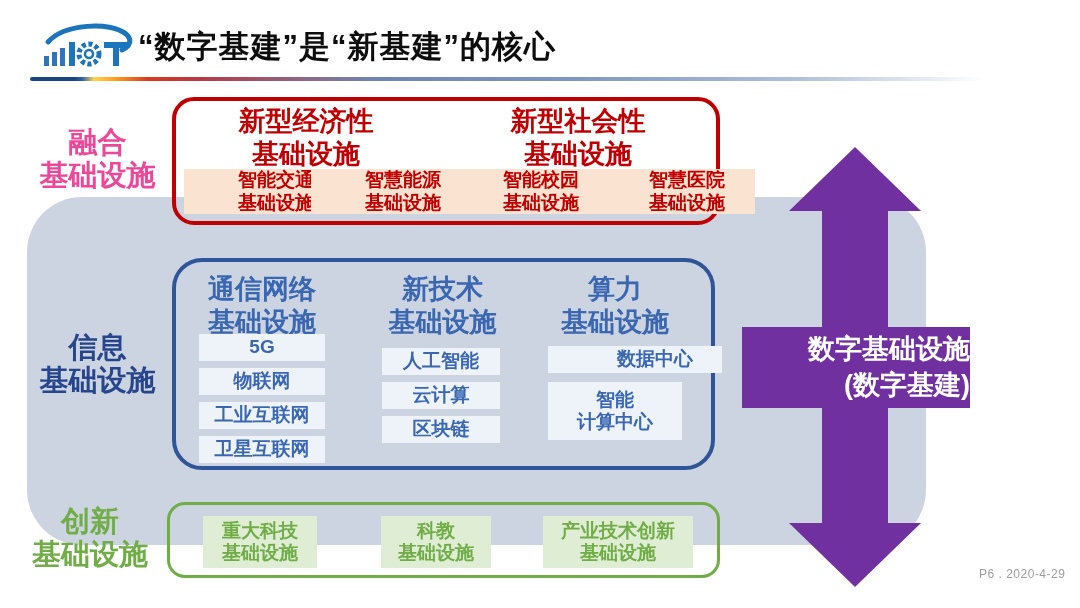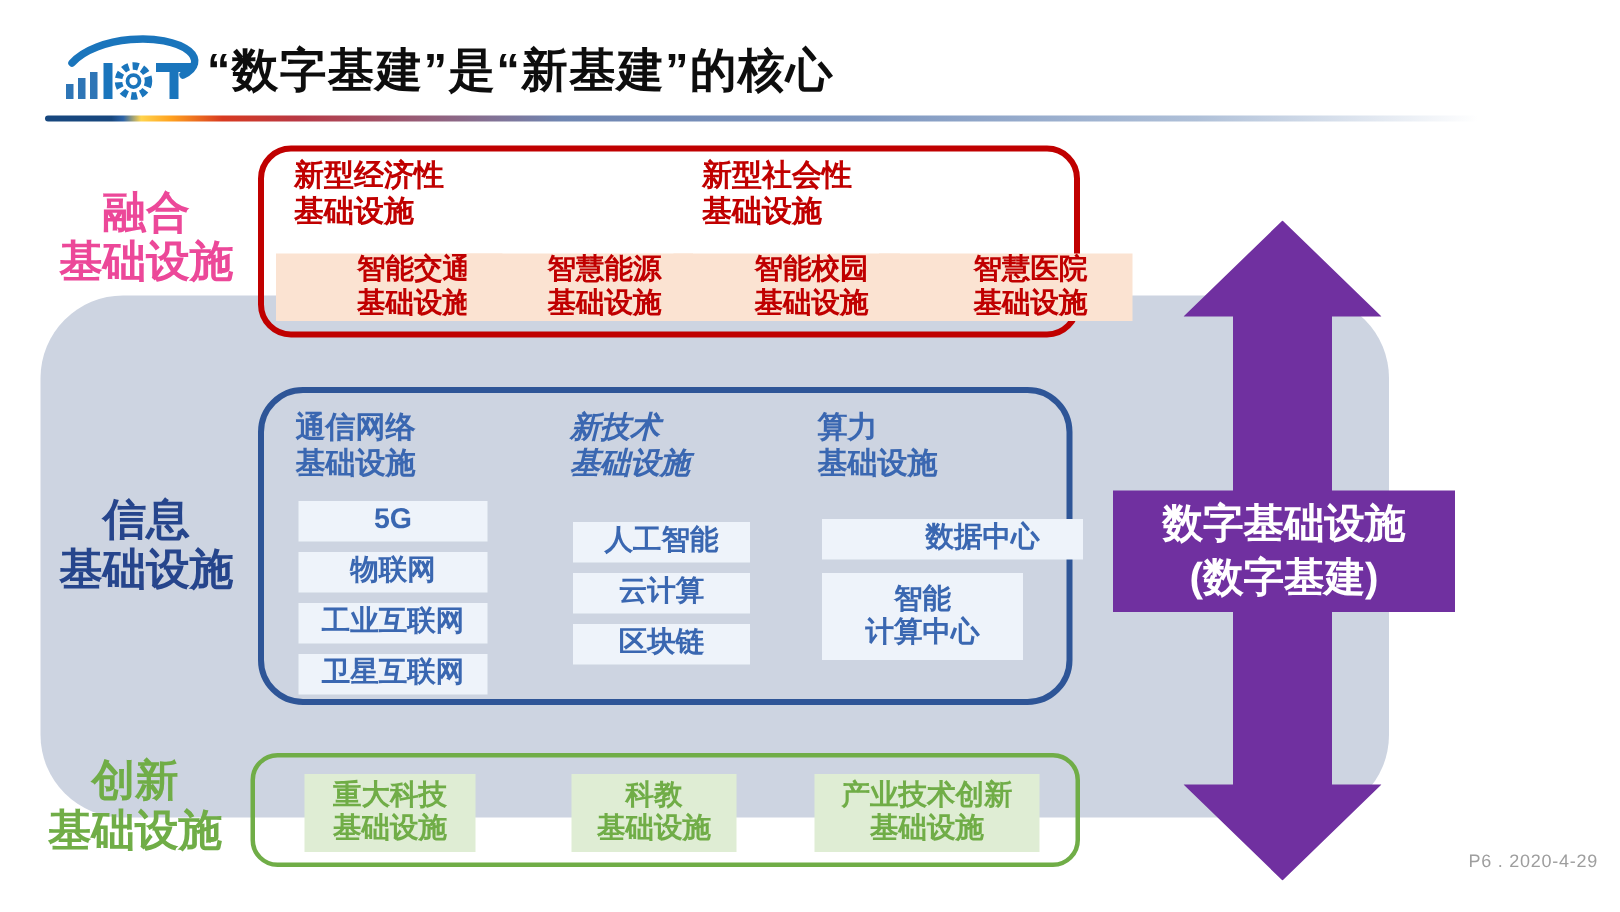--- a/index.html
+++ b/index.html
@@ -22,35 +22,35 @@
     background:#CDD4E1;z-index:1;
   }
   .sidelabel{
     z-index:2;font-weight:bold;text-align:center;line-height:1.14;font-size:29px;
   }
   .groupbox{z-index:2;box-sizing:border-box;background:transparent;}
   .redbox{left:172px;top:97px;width:548px;height:128px;border:4px solid #C00000;border-radius:22px;}
   .bluebox{left:172px;top:258px;width:543px;height:212px;border:4px solid #2E5597;border-radius:30px;}
   .greenbox{left:167px;top:502px;width:553px;height:76px;border:3px solid #70AD47;border-radius:18px;}
   .htext{
-    z-index:2;font-weight:bold;text-align:left;line-height:1.22;font-size:20px;
+    z-index:2;font-weight:bold;text-align:center;line-height:1.22;font-size:27px;
   }
   .red-h{color:#C00000;}
   .blue-h{color:#3A67B1;}
   .cell{
     z-index:2;display:flex;flex-direction:column;align-items:center;justify-content:center;
     font-weight:bold;text-align:center;line-height:1.18;font-size:19px;
   }
   .peach{background:#FBE3D2;color:#C00000;padding-left:33px;}
   .bluecell{background:#EEF3FA;color:#3A67B1;}
   .greencell{background:#DFEDD4;color:#70AD47;}
   .arrow{z-index:3;}
   .purplebox{
     left:742px;top:327px;width:228px;height:81px;background:#7030A0;z-index:4;
-    display:flex;flex-direction:column;align-items:center;justify-content:center;
+    display:flex;flex-direction:column;align-items:flex-end;justify-content:center;
     color:#ffffff;font-weight:bold;font-size:27px;line-height:1.32;text-align:center;
   }
   .footer{left:979px;top:567px;color:#9E9E9E;font-size:12px;letter-spacing:0.5px;z-index:2;}
   .line{display:block;}
 </style>
 </head>
 <body>
 
 <div class="canvas">
 
@@ -108,21 +108,21 @@
     <span class="line">智慧医院</span>
     <span class="line">基础设施</span>
   </div>
 
   <div class="abs groupbox bluebox"></div>
 
   <div class="abs htext blue-h" style="left:197px;top:273px;width:130px;">
     <span class="line">通信网络</span>
     <span class="line">基础设施</span>
   </div>
-  <div class="abs htext blue-h" style="left:380px;top:273px;width:125px;font-style:italic;">
+  <div class="abs htext blue-h" style="left:380px;top:273px;width:125px;">
     <span class="line">新技术</span>
     <span class="line">基础设施</span>
   </div>
   <div class="abs htext blue-h" style="left:545px;top:273px;width:140px;">
     <span class="line">算力</span>
     <span class="line">基础设施</span>
   </div>
 
   <div class="abs cell bluecell" style="left:199px;top:334px;width:126px;height:27px;">5G</div>
   <div class="abs cell bluecell" style="left:199px;top:368px;width:126px;height:27px;">物联网</div>

